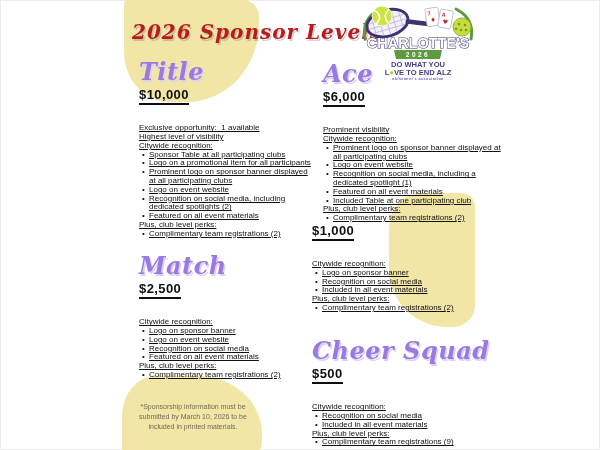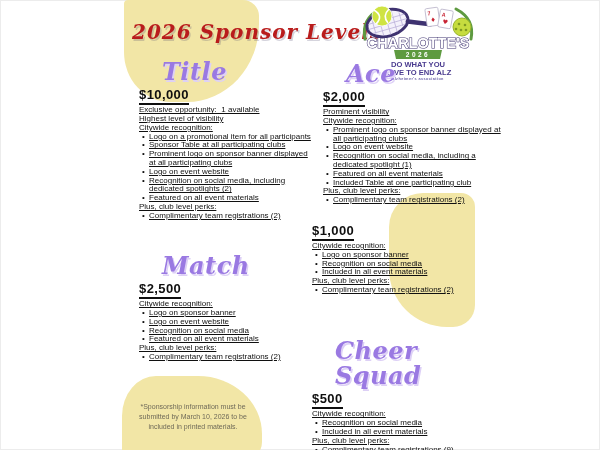--- a/index.html
+++ b/index.html
@@ -24,26 +24,25 @@
   .section{position:absolute;z-index:2;}
   #sec-title{left:139px;top:59px;width:172px;}
   #sec-match{left:139px;top:253px;width:172px;}
   #sec-ace{left:323px;top:61px;width:178px;}
   #sec-set{left:312px;top:220px;width:178px;}
   #sec-cheer-squad{left:312px;top:338px;width:178px;}
 
   .section-heading{
     font-size:24px;line-height:1.05;color:#9a79e2;letter-spacing:0.5px;
     text-shadow:1.5px 1.5px 0 #ddd0f6;
-    margin-left:23px;
   }
   .price{
     display:inline-block;font-size:13px;font-weight:bold;color:#0f0f0f;
     letter-spacing:0.4px;border-bottom:2px solid #0f0f0f;
-    padding-bottom:1px;margin:3px 0 1px 0;
+    padding-bottom:1px;margin:3px 0 19px 0;
   }
   .section-body{font-size:8px;line-height:1.1;color:#101010;text-decoration:underline;}
   .intro-line{white-space:pre-wrap;}
   ul.bullets{margin:0;padding:0;list-style:none;}
   ul.bullets li{position:relative;padding-left:10px;}
   ul.bullets li::before{content:"\2022";position:absolute;left:3px;top:0;}
 
   #footnote{
     position:absolute;left:127px;top:402px;width:132px;z-index:2;
     font-size:7px;line-height:1.4;color:#6f6a58;text-align:center;
@@ -104,22 +103,22 @@
   <div id="footnote">*Sponsorship information must be submitted by March 10, 2026 to be included in printed materials.</div>
 
   <div class="section" id="sec-title">
     <div class="section-heading script">Title</div>
     <div><span class="price">$10,000</span></div>
     <div class="section-body">
         <div class="intro-line">Exclusive opportunity:  1 available</div>
         <div class="intro-line">Highest level of visibility</div>
         <div class="intro-line">Citywide recognition:</div>
         <ul class="bullets">
+          <li>Sponsor Table at all participating clubs</li>
           <li>Logo on a promotional item for all participants</li>
-          <li>Sponsor Table at all participating clubs</li>
           <li>Prominent logo on sponsor banner displayed at all participating clubs</li>
           <li>Logo on event website</li>
           <li>Recognition on social media, including dedicated spotlights (2)</li>
           <li>Featured on all event materials</li>
         </ul>
         <div class="intro-line">Plus, club level perks:</div>
         <ul class="bullets">
           <li>Complimentary team registrations (2)</li>
         </ul>
       </div>
@@ -138,21 +137,21 @@
         </ul>
         <div class="intro-line">Plus, club level perks:</div>
         <ul class="bullets">
           <li>Complimentary team registrations (2)</li>
         </ul>
       </div>
   </div>
 
   <div class="section" id="sec-ace">
     <div class="section-heading script">Ace</div>
-    <div><span class="price">$2,000</span></div>
+    <div><span class="price">$6,000</span></div>
     <div class="section-body">
         <div class="intro-line">Prominent visibility</div>
         <div class="intro-line">Citywide recognition:</div>
         <ul class="bullets">
           <li>Prominent logo on sponsor banner displayed at all participating clubs</li>
           <li>Logo on event website</li>
           <li>Recognition on social media, including a dedicated spotlight (1)</li>
           <li>Featured on all event materials</li>
           <li>Included Table at one participating club</li>
         </ul>

